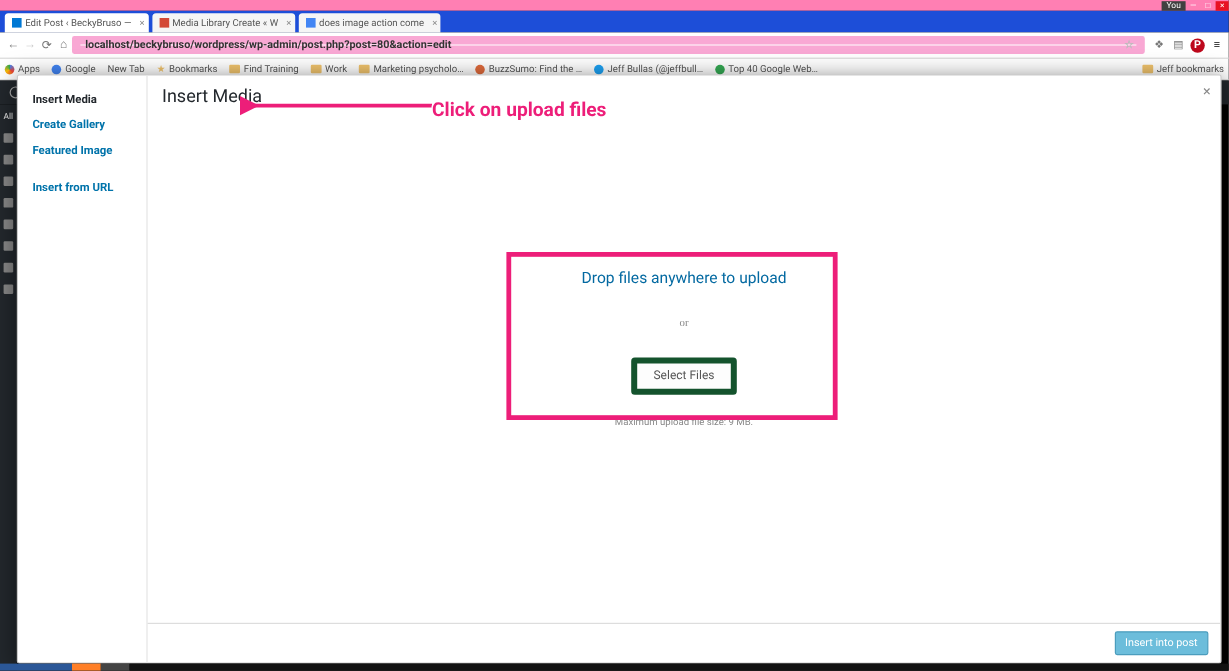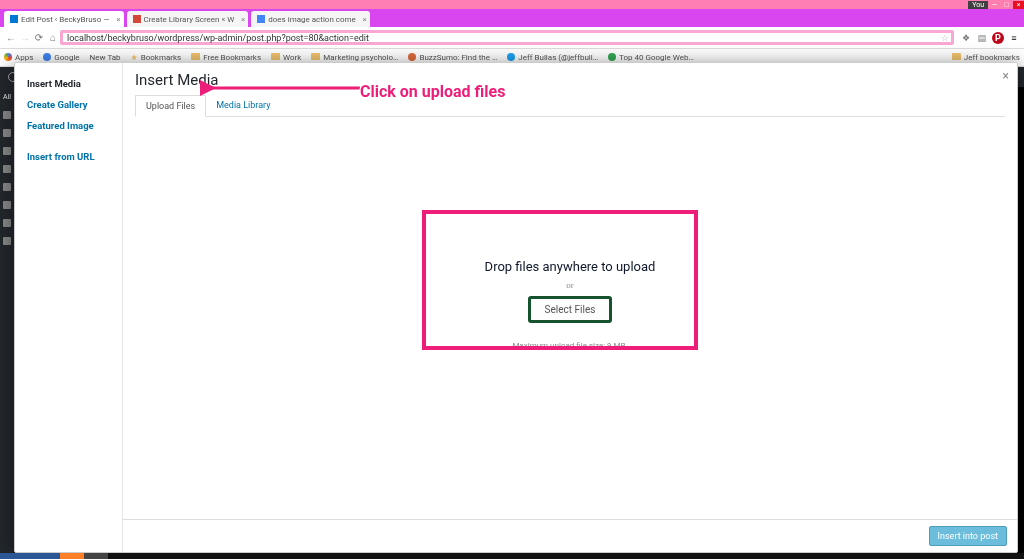--- a/index.html
+++ b/index.html
@@ -3,39 +3,39 @@
 <meta charset="utf-8">
 <style>
   * { box-sizing: border-box; margin: 0; padding: 0; font-family: -apple-system, BlinkMacSystemFont, "Segoe UI", Roboto, Arial, sans-serif; }
   body { width: 1024px; height: 559px; overflow: hidden; background: #000; position: relative; }
 
   
   .win-titlebar { height: 9px; background: #ff7fb3; display: flex; justify-content: flex-end; align-items: center; font-size: 7px; color: #fff; }
   .win-btn { width: 11px; height: 8px; display: inline-flex; align-items: center; justify-content: center; margin-left: 1px; }
   .win-btn.close { background: #e81123; color: #fff; }
 
-  .tabstrip { height: 18px; background: #d946ef; display: flex; align-items: flex-end; padding-left: 4px; }
+  .tabstrip { height: 18px; background: #1d4ed8; display: flex; align-items: flex-end; padding-left: 4px; }
   .tab { height: 16px; background: #f5f5f5; border-radius: 3px 3px 0 0; padding: 0 14px 0 6px; display: flex; align-items: center; font-size: 8px; color: #555; margin-right: 3px; position: relative; max-width: 140px; white-space: nowrap; overflow: hidden; }
   .tab.active { background: #fff; }
   .tab .tabx { position: absolute; right: 3px; font-size: 8px; color: #888; }
   .tabfav { width: 8px; height: 8px; background: #888; margin-right: 3px; flex-shrink: 0; }
   .tabfav.b { background: #0078d4; }
   .tabfav.r { background: #d34836; }
   .tabfav.g { background: #4285f4; }
 
   .addrbar { height: 22px; background: #fff; border-bottom: 1px solid #ddd; display: flex; align-items: center; padding: 0 4px; }
   .navbtn { width: 14px; font-size: 10px; color: #777; text-align: center; }
-  .addr { flex: 1; height: 15px; border: 3px solid #f9a8d4; border-radius: 2px; display: flex; align-items: center; padding: 0 14px 0 4px; font-size: 9px; color: #333; position: relative; }
+  .addr { flex: 1; height: 15px; border: 7px solid #f9a8d4; border-radius: 2px; display: flex; align-items: center; padding: 0 14px 0 4px; font-size: 9px; color: #333; position: relative; font-weight: bold; }
   .addr .star { position: absolute; right: 2px; color: #bbb; font-size: 9px; }
   .addr-right { display: flex; align-items: center; gap: 4px; margin-left: 6px; }
   .addr-right .ext { width: 12px; height: 12px; display: flex; align-items: center; justify-content: center; font-size: 9px; }
   .pinterest-ic { background:#bd081c; color:#fff; border-radius:50%; font-weight:bold; }
 
   .bookbar { height: 18px; background: #fff; border-bottom: 1px solid #ddd; display: flex; align-items: center; padding: 0 4px; font-size: 8px; color: #555; gap: 10px; }
-  .bookbar .bk { display: flex; gap: 3px; cursor: pointer; }
+  .bookbar .bk { display: flex; align-items: center; gap: 3px; cursor: pointer; }
   .fold { width: 9px; height: 7px; background: #f0c36d; border-radius: 1px; display: inline-block; }
   .gico { width: 8px; height: 8px; display: inline-block; border-radius: 50%; }
   .spacer { flex: 1; }
 
   
   .wp-adminbar { height: 20px; background: #23282d; color: #ccc; display: flex; align-items: center; font-size: 8px; padding: 0 8px; }
   .wp-adminbar .abi { display: flex; align-items: center; gap: 3px; margin-right: 10px; }
   .wp-adminbar .howdy { margin-left: auto; display:flex; align-items:center; gap:4px; }
   .avatar-sq { width:12px; height:12px; background:#555; }
 
@@ -54,23 +54,23 @@
   .modal-main { position: absolute; left: 108px; right: 0; top: 0; bottom: 0; display: flex; flex-direction: column; }
   .modal-head { padding: 8px 12px 0 12px; }
   .modal-title { font-size: 15px; font-weight: 400; color: #23282d; }
 
   .modal-tabs { display: flex; border-bottom: 1px solid #ddd; margin-top: 6px; }
   .modal-tabs .mt { font-size: 9px; padding: 5px 10px; color: #0073aa; cursor: pointer; }
   .modal-tabs .mt.active { border: 1px solid #ddd; border-bottom: 1px solid #fff; margin-bottom: -1px; background: #fff; color: #555; border-radius: 1px 1px 0 0; }
 
   .uploader-area { flex: 1; display: flex; align-items: center; justify-content: center; }
   .uploader-inner { text-align: center; }
-  .drop-title { font-size: 13px; color: #0f172a; }
-  .drop-or { font-size: 9px; color: #888; margin: 6px 0; font-family: Liberation Serif, serif; }
-  .select-btn { font-size: 10px; color: #555; background: #fdfdfd; border: 3px solid #14532d; border-radius: 3px; padding: 5px 14px; cursor: pointer; }
+  .drop-title { font-size: 13px; color: #0369a1; }
+  .drop-or { font-size: 9px; color: #888; margin: 24px 0; font-family: Liberation Serif, serif; }
+  .select-btn { font-size: 10px; color: #555; background: #fdfdfd; border: 5px solid #14532d; border-radius: 3px; padding: 5px 14px; cursor: pointer; }
   .maxsize { font-size: 8px; color: #888; margin-top: 18px; }
 
   .modal-foot { border-top: 1px solid #ddd; display: flex; justify-content: flex-end; padding: 6px 10px; margin-top: 28px; }
   .insert-btn { font-size: 9px; background: #2ea2cc; color: #fff; border: 1px solid #0074a2; padding: 4px 8px; border-radius: 2px; opacity: .7; cursor: pointer; }
 
   
   .anno-text { position: absolute; left: 360px; top: 82px; font-size: 16px; font-weight: bold; color: #ed1e79; text-shadow: 1px 1px 0 #fff, -1px -1px 0 #fff, 1px -1px 0 #fff, -1px 1px 0 #fff; }
   .anno-arrow { position: absolute; left: 200px; top: 74px; pointer-events: none; }
   .anno-box { position: absolute; border: 4px solid #ed1e79; }
 
@@ -88,21 +88,21 @@
 </div>
 
 <div class="tabstrip">
   <div class="tab active">
     <span class="tabfav b"></span>
     <span>Edit Post ‹ BeckyBruso —</span>
     <span class="tabx">×</span>
   </div>
   <div class="tab">
     <span class="tabfav r"></span>
-    <span>Create Library Screen « W</span>
+    <span>Media Library Create « W</span>
     <span class="tabx">×</span>
   </div>
   <div class="tab">
     <span class="tabfav g"></span>
     <span>does image action come</span>
     <span class="tabx">×</span>
   </div>
 </div>
 
 <div class="addrbar">
@@ -133,21 +133,21 @@
     </span>
   <span class="bk">
       <span>New Tab</span>
     </span>
   <span class="bk">
       <span style="color:#f0c36d;">★</span>
       <span>Bookmarks</span>
     </span>
   <span class="bk">
       <span class="fold"></span>
-      <span>Free Bookmarks</span>
+      <span>Find Training</span>
     </span>
   <span class="bk">
       <span class="fold"></span>
       <span>Work</span>
     </span>
   <span class="bk">
       <span class="fold"></span>
       <span>Marketing psycholo…</span>
     </span>
   <span class="bk">
@@ -211,24 +211,20 @@
     <div class="mi sel">Insert Media</div>
     <div class="mi">Create Gallery</div>
     <div class="mi">Featured Image</div>
     <div class="mgap"></div>
     <div class="mi">Insert from URL</div>
   </div>
 
   <div class="modal-main">
     <div class="modal-head">
       <div class="modal-title">Insert Media</div>
-      <div class="modal-tabs">
-        <div class="mt active">Upload Files</div>
-        <div class="mt">Media Library</div>
-      </div>
     </div>
 
     <div class="uploader-area">
       <div class="uploader-inner">
         <div class="drop-title">Drop files anywhere to upload</div>
         <div class="drop-or">or</div>
         <button class="select-btn">Select Files</button>
         <div class="maxsize">Maximum upload file size: 9 MB.</div>
       </div>
     </div>

